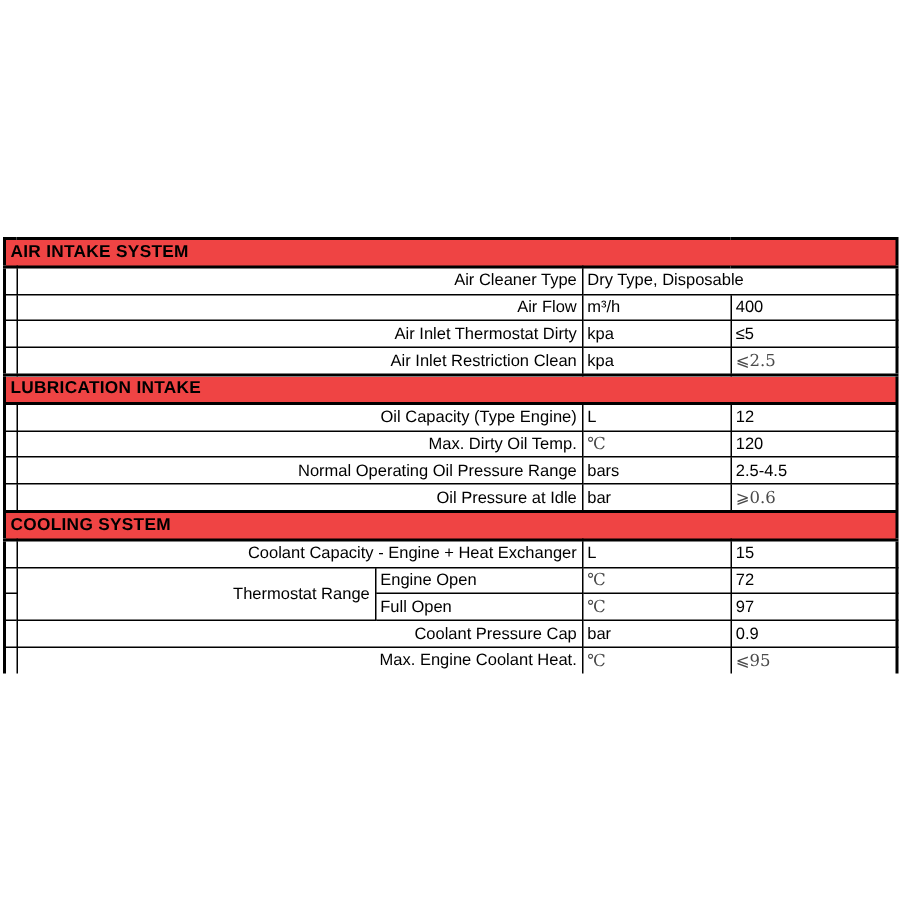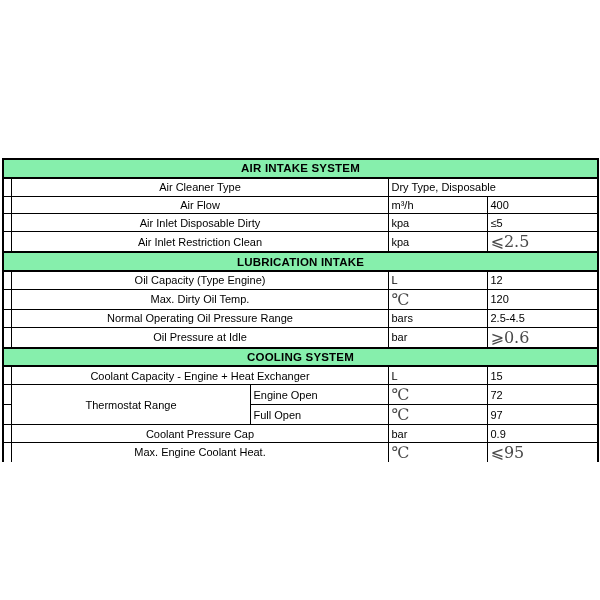--- a/index.html
+++ b/index.html
@@ -25,35 +25,34 @@
   }
   .spec-table td {
     border: 1px solid #000000;
     height: 16.8px;
     padding: 0 3px;
     overflow: hidden;
     white-space: nowrap;
     vertical-align: middle;
   }
   .spec-table tr.section-row td {
-    background: #86efac;
+    background: #ef4444;
     font-weight: bold;
-    text-align: center;
     border-top: 2px solid #000000;
     border-bottom: 2px solid #000000;
     font-size: 11.5px;
     letter-spacing: 0.2px;
   }
   .spec-table td.stub { padding: 0; }
-  .spec-table td.label { text-align: center; padding-left: 4px; }
+  .spec-table td.label { text-align: right; padding-left: 4px; }
   .spec-table td.center { text-align: left; }
   .spec-table td.cjk {
     font-family: "DejaVu Serif", "DejaVu Sans", serif;
     color: #4a4a4a;
-    font-size: 16px;
+    font-size: 11px;
   }
   .spec-table tr:last-child td { border-bottom: none; }
 </style>
 </head>
 <body>
 
 <div class="page">
   <table class="spec-table">
     <colgroup>
       <col style="width:8px">
@@ -73,21 +72,21 @@
       <td colspan="2" class="center">Dry Type, Disposable</td>
     </tr>
     <tr>
       <td class="stub"></td>
       <td colspan="2" class="label">Air Flow</td>
       <td class="center">m³/h</td>
       <td class="center">400</td>
     </tr>
     <tr>
       <td class="stub"></td>
-      <td colspan="2" class="label">Air Inlet Disposable Dirty</td>
+      <td colspan="2" class="label">Air Inlet Thermostat Dirty</td>
       <td class="center">kpa</td>
       <td class="center">≤5</td>
     </tr>
     <tr>
       <td class="stub"></td>
       <td colspan="2" class="label">Air Inlet Restriction Clean</td>
       <td class="center">kpa</td>
       <td class="center cjk">⩽2.5</td>
     </tr>
 

